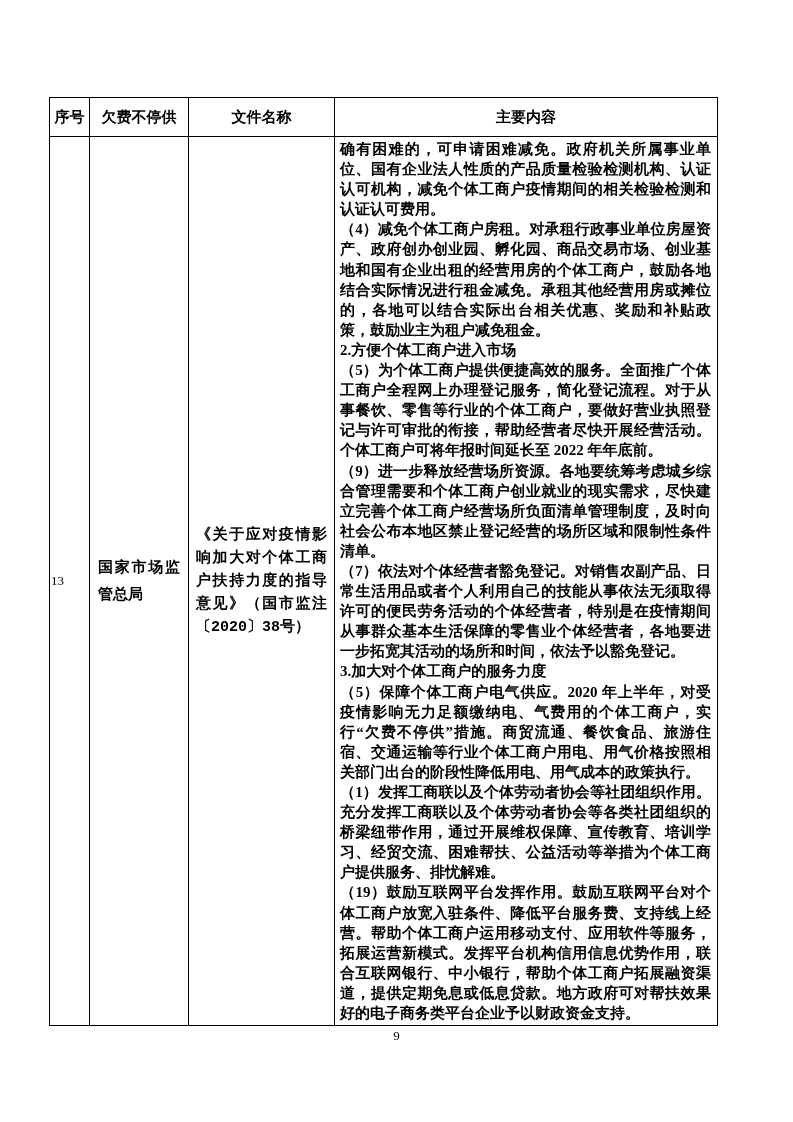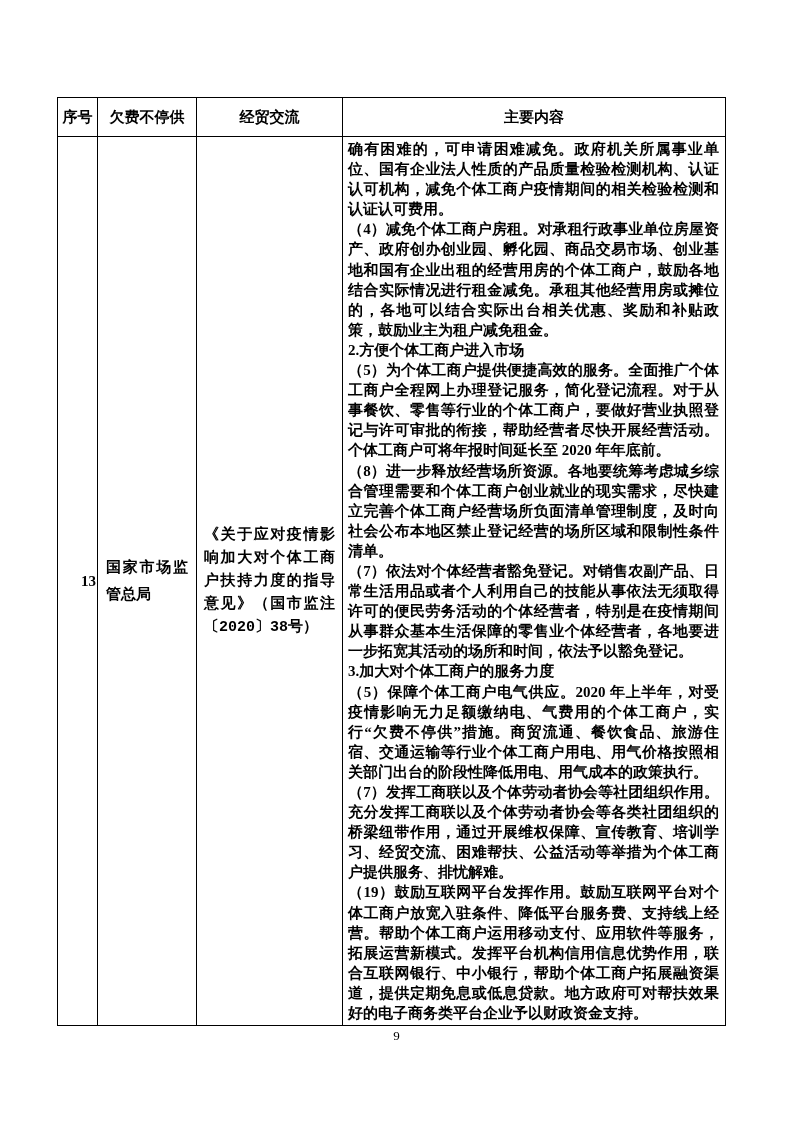--- a/index.html
+++ b/index.html
@@ -6,44 +6,44 @@
   body {
     width: 793px;
     height: 1122px;
     background: #ffffff;
     position: relative;
     color: #000;
     font-family: "Liberation Serif", "DejaVu Serif", serif;
   }
   .doc-table {
     position: absolute;
-    left: 57px;
+    left: 49px;
     top: 97px;
     width: 668px;
     border-collapse: collapse;
     table-layout: fixed;
   }
   .doc-table th, .doc-table td {
     border: 1px solid #000;
     box-sizing: border-box;
   }
   .doc-table th {
     height: 39px;
     font-size: 15px;
     font-weight: 700;
     text-align: center;
     vertical-align: middle;
     line-height: 19px;
     padding: 0 2px;
   }
   .cell-serial {
-    text-align: right;
+    text-align: left;
     vertical-align: middle;
-    font-size: 15px;
-    font-weight: 700;
+    font-size: 13px;
+    font-weight: 400;
   }
   .cell-agency {
     vertical-align: middle;
     font-size: 15px;
     font-weight: 700;
     line-height: 27px;
     padding: 0 8px;
     text-align: justify;
   }
   .cell-doctitle {
@@ -83,40 +83,40 @@
   <colgroup>
     <col style="width:40px">
     <col style="width:99px">
     <col style="width:146px">
     <col style="width:383px">
   </colgroup>
   <thead>
     <tr>
       <th>序号</th>
       <th>欠费不停供</th>
-      <th>经贸交流</th>
+      <th>文件名称</th>
       <th>主要内容</th>
     </tr>
   </thead>
   <tbody>
     <tr>
       <td class="cell-serial">13</td>
       <td class="cell-agency">国家市场监管总局</td>
       <td class="cell-doctitle">《关于应对疫情影响加大对个体工商户扶持力度的指导意见》（国市监注〔2020〕38号）</td>
       <td class="cell-content">
         <div>
             <p class="content-p">确有困难的，可申请困难减免。政府机关所属事业单位、国有企业法人性质的产品质量检验检测机构、认证认可机构，减免个体工商户疫情期间的相关检验检测和认证认可费用。</p>
             <p class="content-p">（4）减免个体工商户房租。对承租行政事业单位房屋资产、政府创办创业园、孵化园、商品交易市场、创业基地和国有企业出租的经营用房的个体工商户，鼓励各地结合实际情况进行租金减免。承租其他经营用房或摊位的，各地可以结合实际出台相关优惠、奖励和补贴政策，鼓励业主为租户减免租金。</p>
             <p class="content-p">2.方便个体工商户进入市场</p>
-            <p class="content-p">（5）为个体工商户提供便捷高效的服务。全面推广个体工商户全程网上办理登记服务，简化登记流程。对于从事餐饮、零售等行业的个体工商户，要做好营业执照登记与许可审批的衔接，帮助经营者尽快开展经营活动。个体工商户可将年报时间延长至 2020 年年底前。</p>
-            <p class="content-p">（8）进一步释放经营场所资源。各地要统筹考虑城乡综合管理需要和个体工商户创业就业的现实需求，尽快建立完善个体工商户经营场所负面清单管理制度，及时向社会公布本地区禁止登记经营的场所区域和限制性条件清单。</p>
+            <p class="content-p">（5）为个体工商户提供便捷高效的服务。全面推广个体工商户全程网上办理登记服务，简化登记流程。对于从事餐饮、零售等行业的个体工商户，要做好营业执照登记与许可审批的衔接，帮助经营者尽快开展经营活动。个体工商户可将年报时间延长至 2022 年年底前。</p>
+            <p class="content-p">（9）进一步释放经营场所资源。各地要统筹考虑城乡综合管理需要和个体工商户创业就业的现实需求，尽快建立完善个体工商户经营场所负面清单管理制度，及时向社会公布本地区禁止登记经营的场所区域和限制性条件清单。</p>
             <p class="content-p">（7）依法对个体经营者豁免登记。对销售农副产品、日常生活用品或者个人利用自己的技能从事依法无须取得许可的便民劳务活动的个体经营者，特别是在疫情期间从事群众基本生活保障的零售业个体经营者，各地要进一步拓宽其活动的场所和时间，依法予以豁免登记。</p>
             <p class="content-p">3.加大对个体工商户的服务力度</p>
             <p class="content-p">（5）保障个体工商户电气供应。2020 年上半年，对受疫情影响无力足额缴纳电、气费用的个体工商户，实行“欠费不停供”措施。商贸流通、餐饮食品、旅游住宿、交通运输等行业个体工商户用电、用气价格按照相关部门出台的阶段性降低用电、用气成本的政策执行。</p>
-            <p class="content-p">（7）发挥工商联以及个体劳动者协会等社团组织作用。充分发挥工商联以及个体劳动者协会等各类社团组织的桥梁纽带作用，通过开展维权保障、宣传教育、培训学习、经贸交流、困难帮扶、公益活动等举措为个体工商户提供服务、排忧解难。</p>
+            <p class="content-p">（1）发挥工商联以及个体劳动者协会等社团组织作用。充分发挥工商联以及个体劳动者协会等各类社团组织的桥梁纽带作用，通过开展维权保障、宣传教育、培训学习、经贸交流、困难帮扶、公益活动等举措为个体工商户提供服务、排忧解难。</p>
             <p class="content-p">（19）鼓励互联网平台发挥作用。鼓励互联网平台对个体工商户放宽入驻条件、降低平台服务费、支持线上经营。帮助个体工商户运用移动支付、应用软件等服务，拓展运营新模式。发挥平台机构信用信息优势作用，联合互联网银行、中小银行，帮助个体工商户拓展融资渠道，提供定期免息或低息贷款。地方政府可对帮扶效果好的电子商务类平台企业予以财政资金支持。</p>
           </div>
       </td>
     </tr>
   </tbody>
 </table>
 
 <div class="page-number">9</div>
 
 </body></html>

